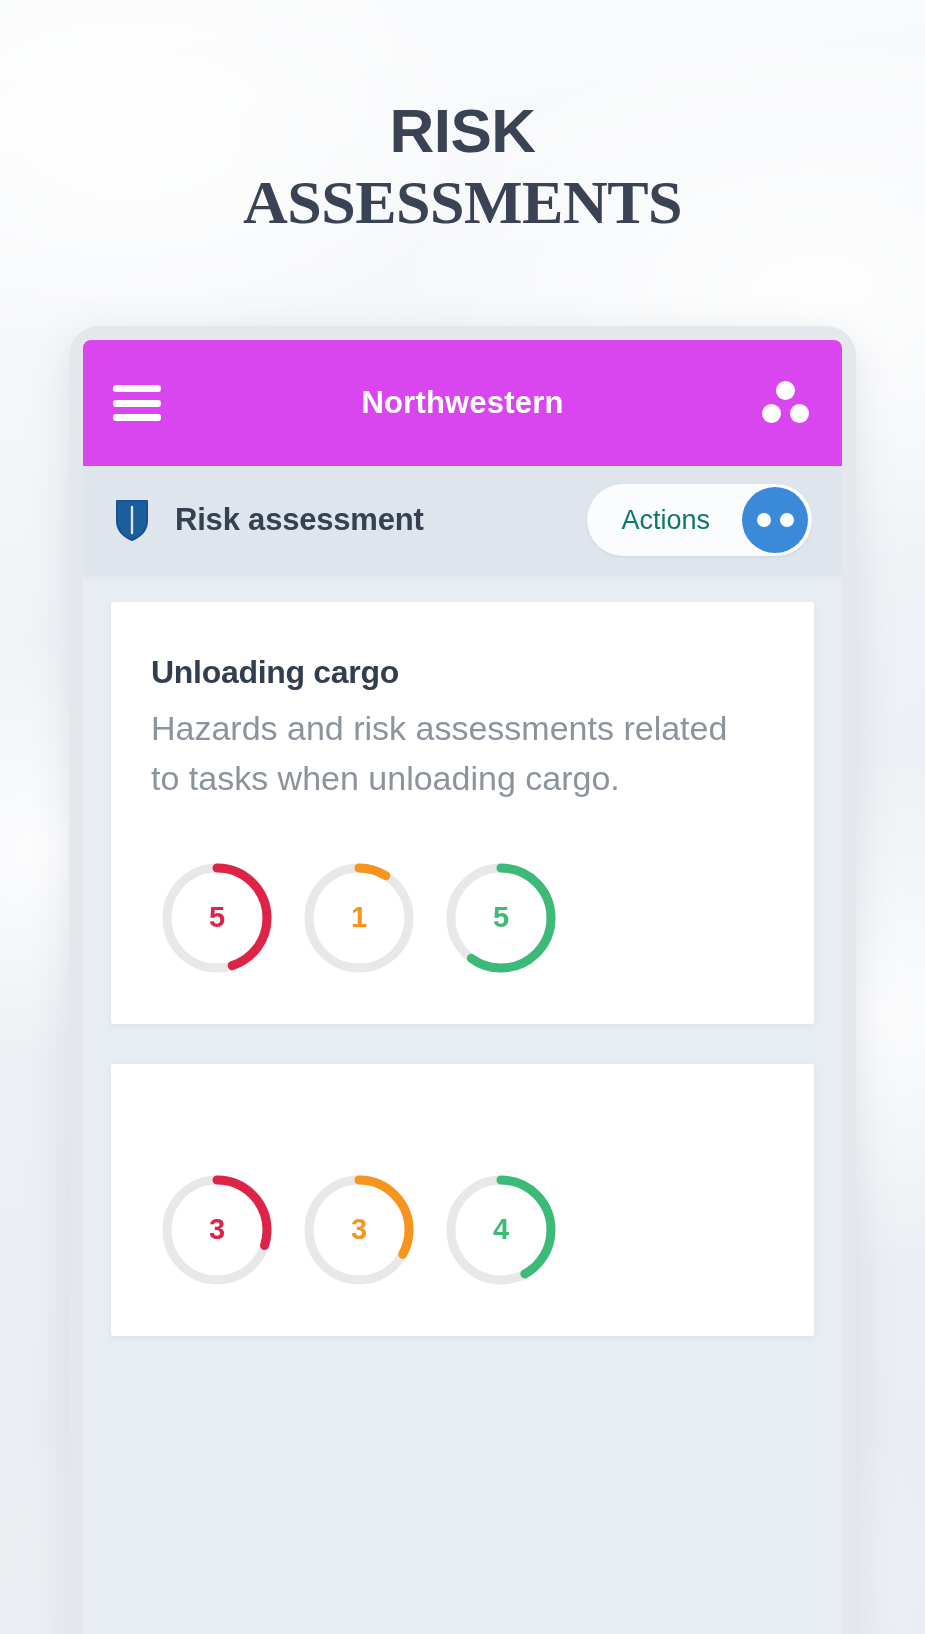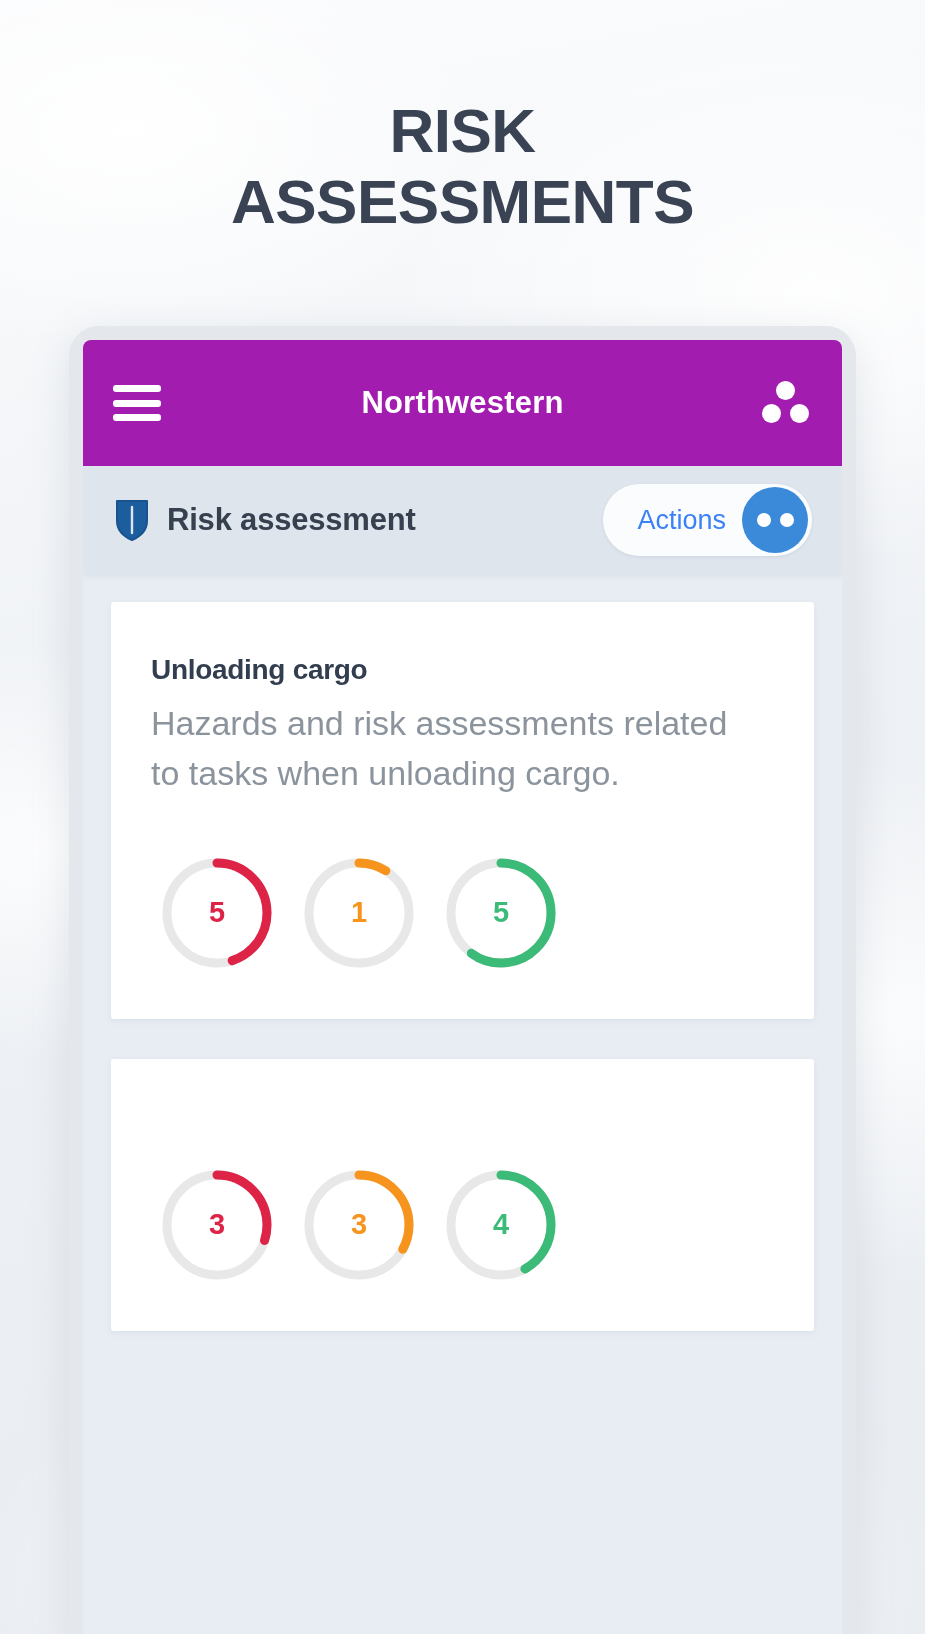--- a/index.html
+++ b/index.html
@@ -40,21 +40,21 @@
     width: 925px;
     text-align: center;
     color: #394353;
     font-weight: bold;
     font-size: 62px;
     line-height: 1.14;
     letter-spacing: -0.5px;
     text-transform: uppercase;
   }
   .headline .l1 { display: block; }
-  .headline .l2 { display: block; }
+  .headline .l2 { display: block; font-family: Liberation Serif, serif; }
 
   
   .device {
     position: absolute;
     left: 69px;
     top: 326px;
     width: 787px;
     height: 1320px;
     background: #e4e8ec;
     border-radius: 30px 30px 0 0;
@@ -67,21 +67,21 @@
     width: 100%;
     height: 100%;
     background: #e8edf3;
     overflow: hidden;
     position: relative;
   }
 
   
   .appbar {
     height: 126px;
-    background: #a21caf;
+    background: #d946ef;
     display: flex;
     align-items: center;
     padding: 0 30px;
     position: relative;
     border-radius: 8px 8px 0 0;
   }
 
   .hamburger {
     width: 48px;
     height: 36px;
@@ -137,43 +137,43 @@
     align-items: center;
     padding: 0 30px 0 32px;
     box-shadow: 0 2px 5px rgba(130,145,165,0.15);
     position: relative;
     z-index: 3;
   }
 
   .shield-icon { width: 34px; height: 42px; flex: 0 0 auto; }
 
   .subheader-title {
-    margin-left: 18px;
+    margin-left: 26px;
     font-size: 31px;
     font-weight: bold;
     color: #36404f;
     letter-spacing: -0.2px;
   }
 
   .actions-pill {
     margin-left: auto;
     height: 72px;
     background: #fbfcfd;
     border-radius: 36px;
     display: flex;
     align-items: center;
     padding-left: 34px;
     padding-right: 4px;
     cursor: pointer;
     box-shadow: 0 1px 3px rgba(120,140,165,0.18);
   }
   .actions-label {
     font-size: 27px;
-    color: #3b82f6;
-    margin-right: 16px;
+    color: #0f766e;
+    margin-right: 32px;
   }
   .actions-circle {
     width: 66px; height: 66px;
     border-radius: 50%;
     background: #3b8ad9;
     display: flex;
     align-items: center;
     justify-content: center;
     gap: 9px;
   }
@@ -194,21 +194,21 @@
 
   .card {
     background: #ffffff;
     border-radius: 3px;
     box-shadow: 0 2px 6px rgba(125,145,170,0.13);
     padding: 52px 40px 46px 40px;
     margin-bottom: 40px;
   }
 
   .card-title {
-    font-size: 28px;
+    font-size: 32px;
     font-weight: bold;
     color: #323e4f;
     letter-spacing: -0.3px;
     margin-bottom: 12px;
   }
 
   .card-desc {
     font-size: 34px;
     line-height: 1.48;
     color: #8b939d;

